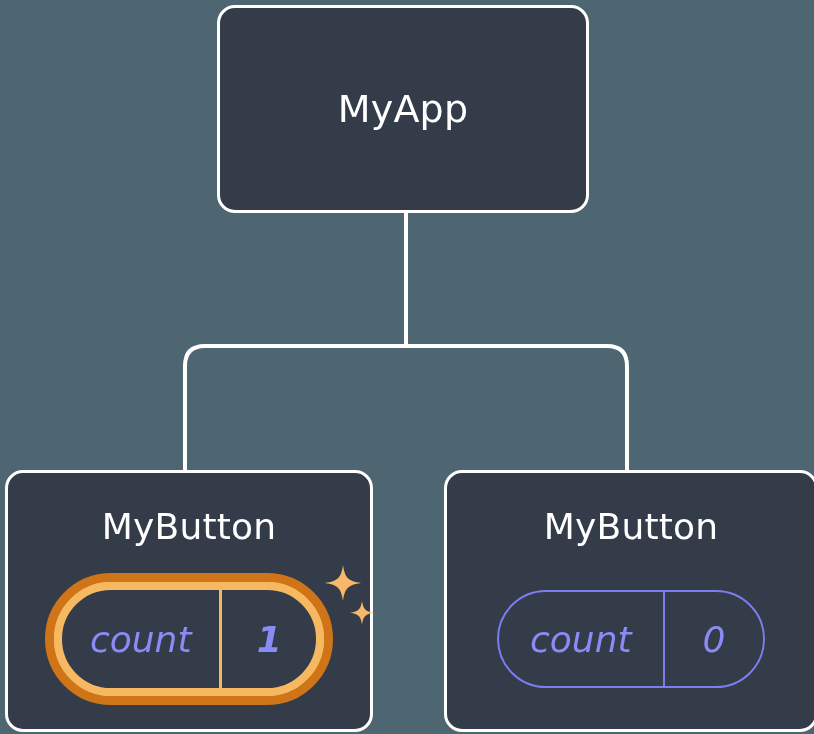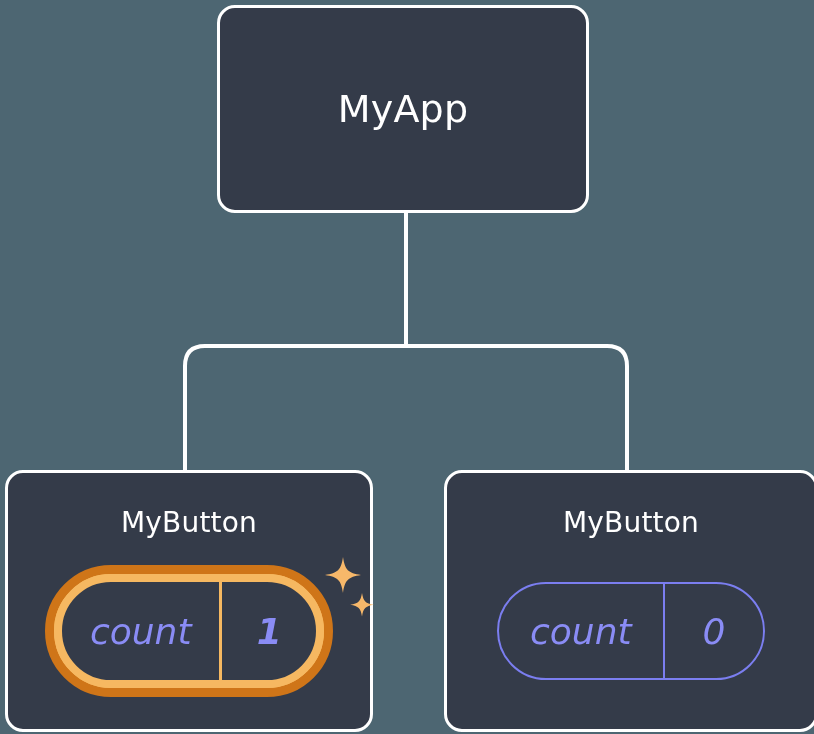--- a/index.html
+++ b/index.html
@@ -59,21 +59,21 @@
   .node-card.child-right {
     left: 444px;
     top: 470px;
     width: 374px;
     height: 262px;
     padding-top: 36px;
   }
 
   .node-title {
     color: #ffffff;
-    font-size: 28px;
+    font-size: 36px;
     font-weight: 400;
     letter-spacing: 0.2px;
     line-height: 1;
     white-space: nowrap;
   }
   .node-card.root .node-title {
     font-size: 38px;
   }
 
   

